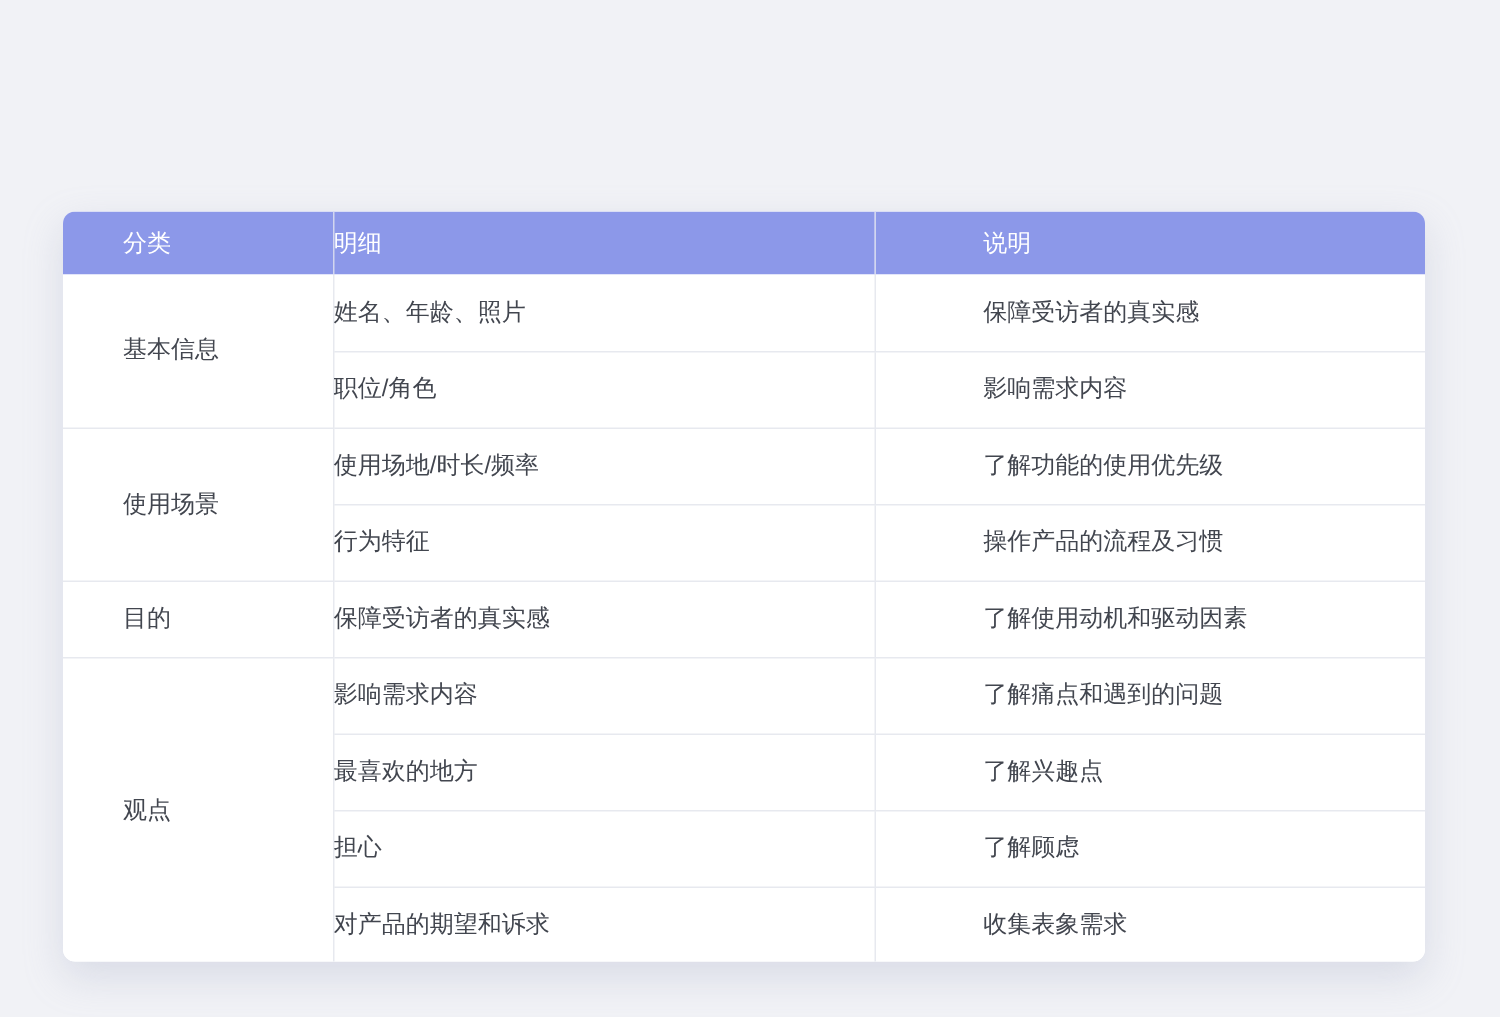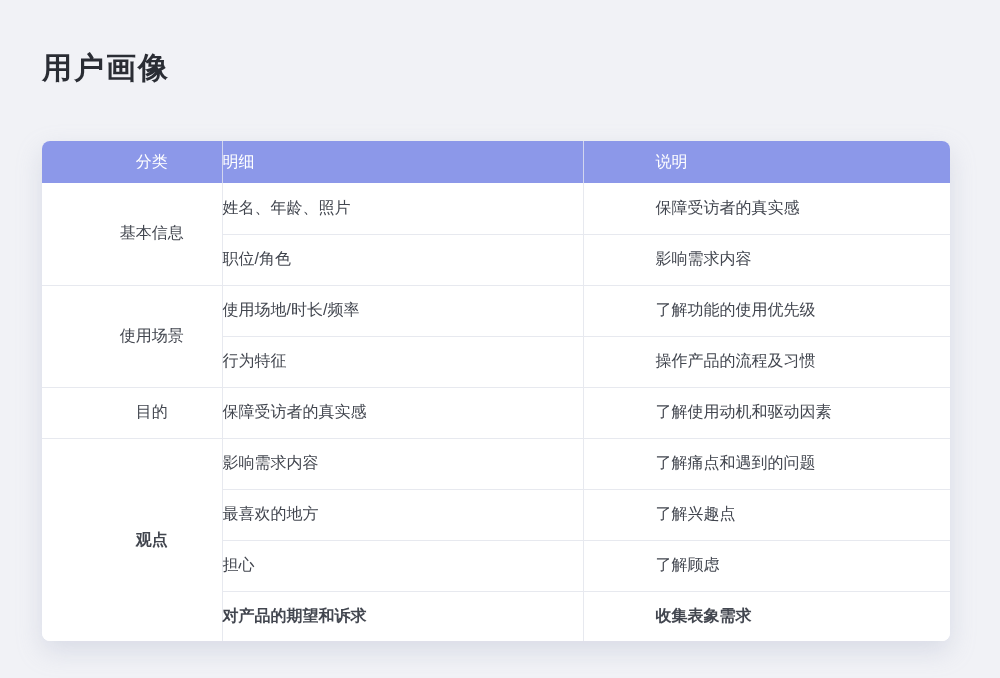--- a/index.html
+++ b/index.html
@@ -76,32 +76,31 @@
     border-bottom: 1px solid var(--border);
     background: var(--card-bg);
   }
   
   th.c1, td.c1 { border-right: 1px solid var(--border); }
   th.c2, td.c2 { border-right: 1px solid var(--border); }
   th.c1 { border-right-color: #d2d6ef; }
   th.c2 { border-right-color: #d2d6ef; }
 
   
-  th.c1, td.c1 { padding-left: 40px; text-align: center; }
+  th.c1, td.c1 { padding-left: 40px; }
   th.c2, td.c2 { }
   th.c3, td.c3 { padding-left: 72px; }
 
-  td.no-bottom { border-bottom: none; font-weight: bold; }
+  td.no-bottom { border-bottom: none; }
 </style>
 </head>
 <body>
 
 <div class="page">
 
-  <h1 class="page-title">用户画像</h1>
 
   <div class="card">
     <table class="persona">
       <colgroup>
         <col class="col-category">
         <col class="col-detail">
         <col class="col-description">
       </colgroup>
       <thead>
         <tr>

